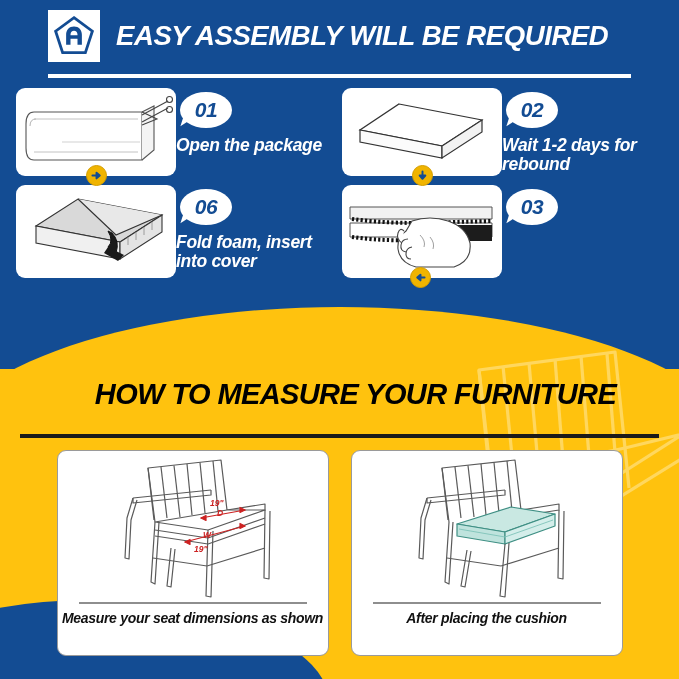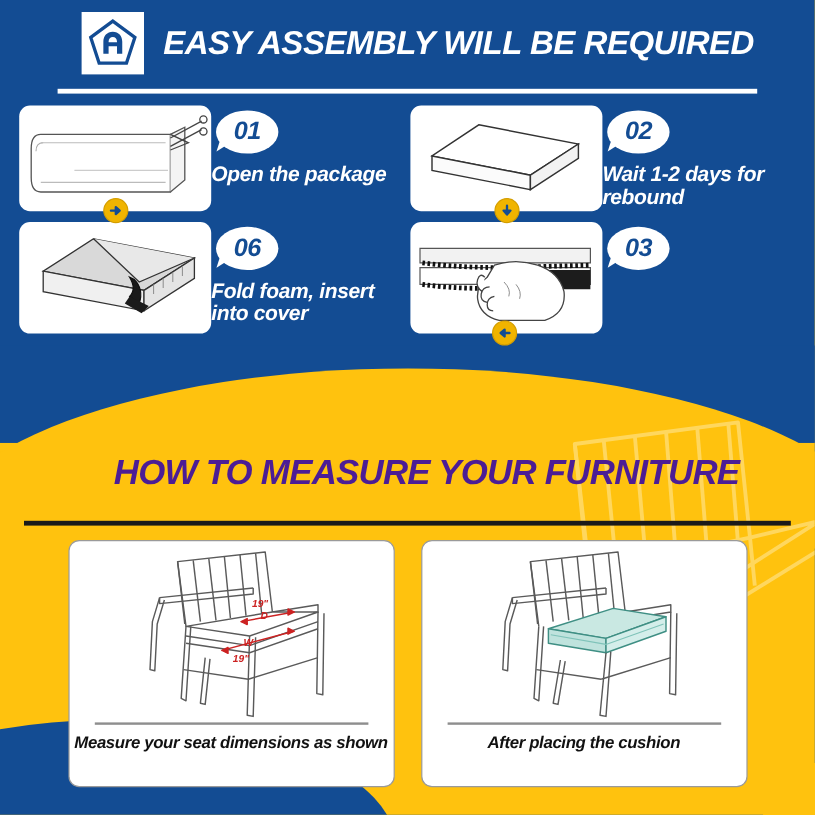--- a/index.html
+++ b/index.html
@@ -23,21 +23,21 @@
     transform:rotate(180deg);
   }
   .blue-curve-mask{
     position:absolute; left:-62px; top:307px; width:804px; height:150px;
     background:#FFC20E; border-radius:50% 50% 0 0 / 100% 100% 0 0;
   }
 
   
   .header{
     position:absolute; left:0; top:0; width:679px; height:72px;
-    display:flex; align-items:center; padding-left:68px; z-index:6;
+    display:flex; align-items:center; padding-left:48px; z-index:6;
   }
   .logo-box{
     width:52px; height:52px; background:#ffffff; flex:0 0 52px;
     display:flex; align-items:center; justify-content:center;
     margin-right:16px;
   }
   .logo-box svg{ width:42px; height:42px; display:block; }
   .header-title{
     color:#ffffff; font-size:27.5px; font-weight:bold; font-style:italic;
     letter-spacing:-0.4px; white-space:nowrap;
@@ -106,21 +106,21 @@
   .yellow-section{
     position:absolute; left:0; top:330px; width:679px; height:349px;
     overflow:hidden; z-index:2;
   }
   .deco-chair{
     position:absolute; right:-20px; top:18px; opacity:.55;
   }
 
   .measure-title{
     position:absolute; left:0; top:378px; width:679px; text-align:center;
-    color:#4c1d95; font-size:29px; font-weight:bold; font-style:italic;
+    color:#000000; font-size:29px; font-weight:bold; font-style:italic;
     letter-spacing:-0.6px; z-index:7;padding-left:32px;
   }
   .measure-rule{
     position:absolute; left:20px; top:434px; width:639px; height:3.5px;
     background:#1a1a1a; z-index:7;
   }
 
   .m-cards{
     position:absolute; left:0; top:450px; width:679px; z-index:7;
     display:flex; justify-content:center; gap:22px;

